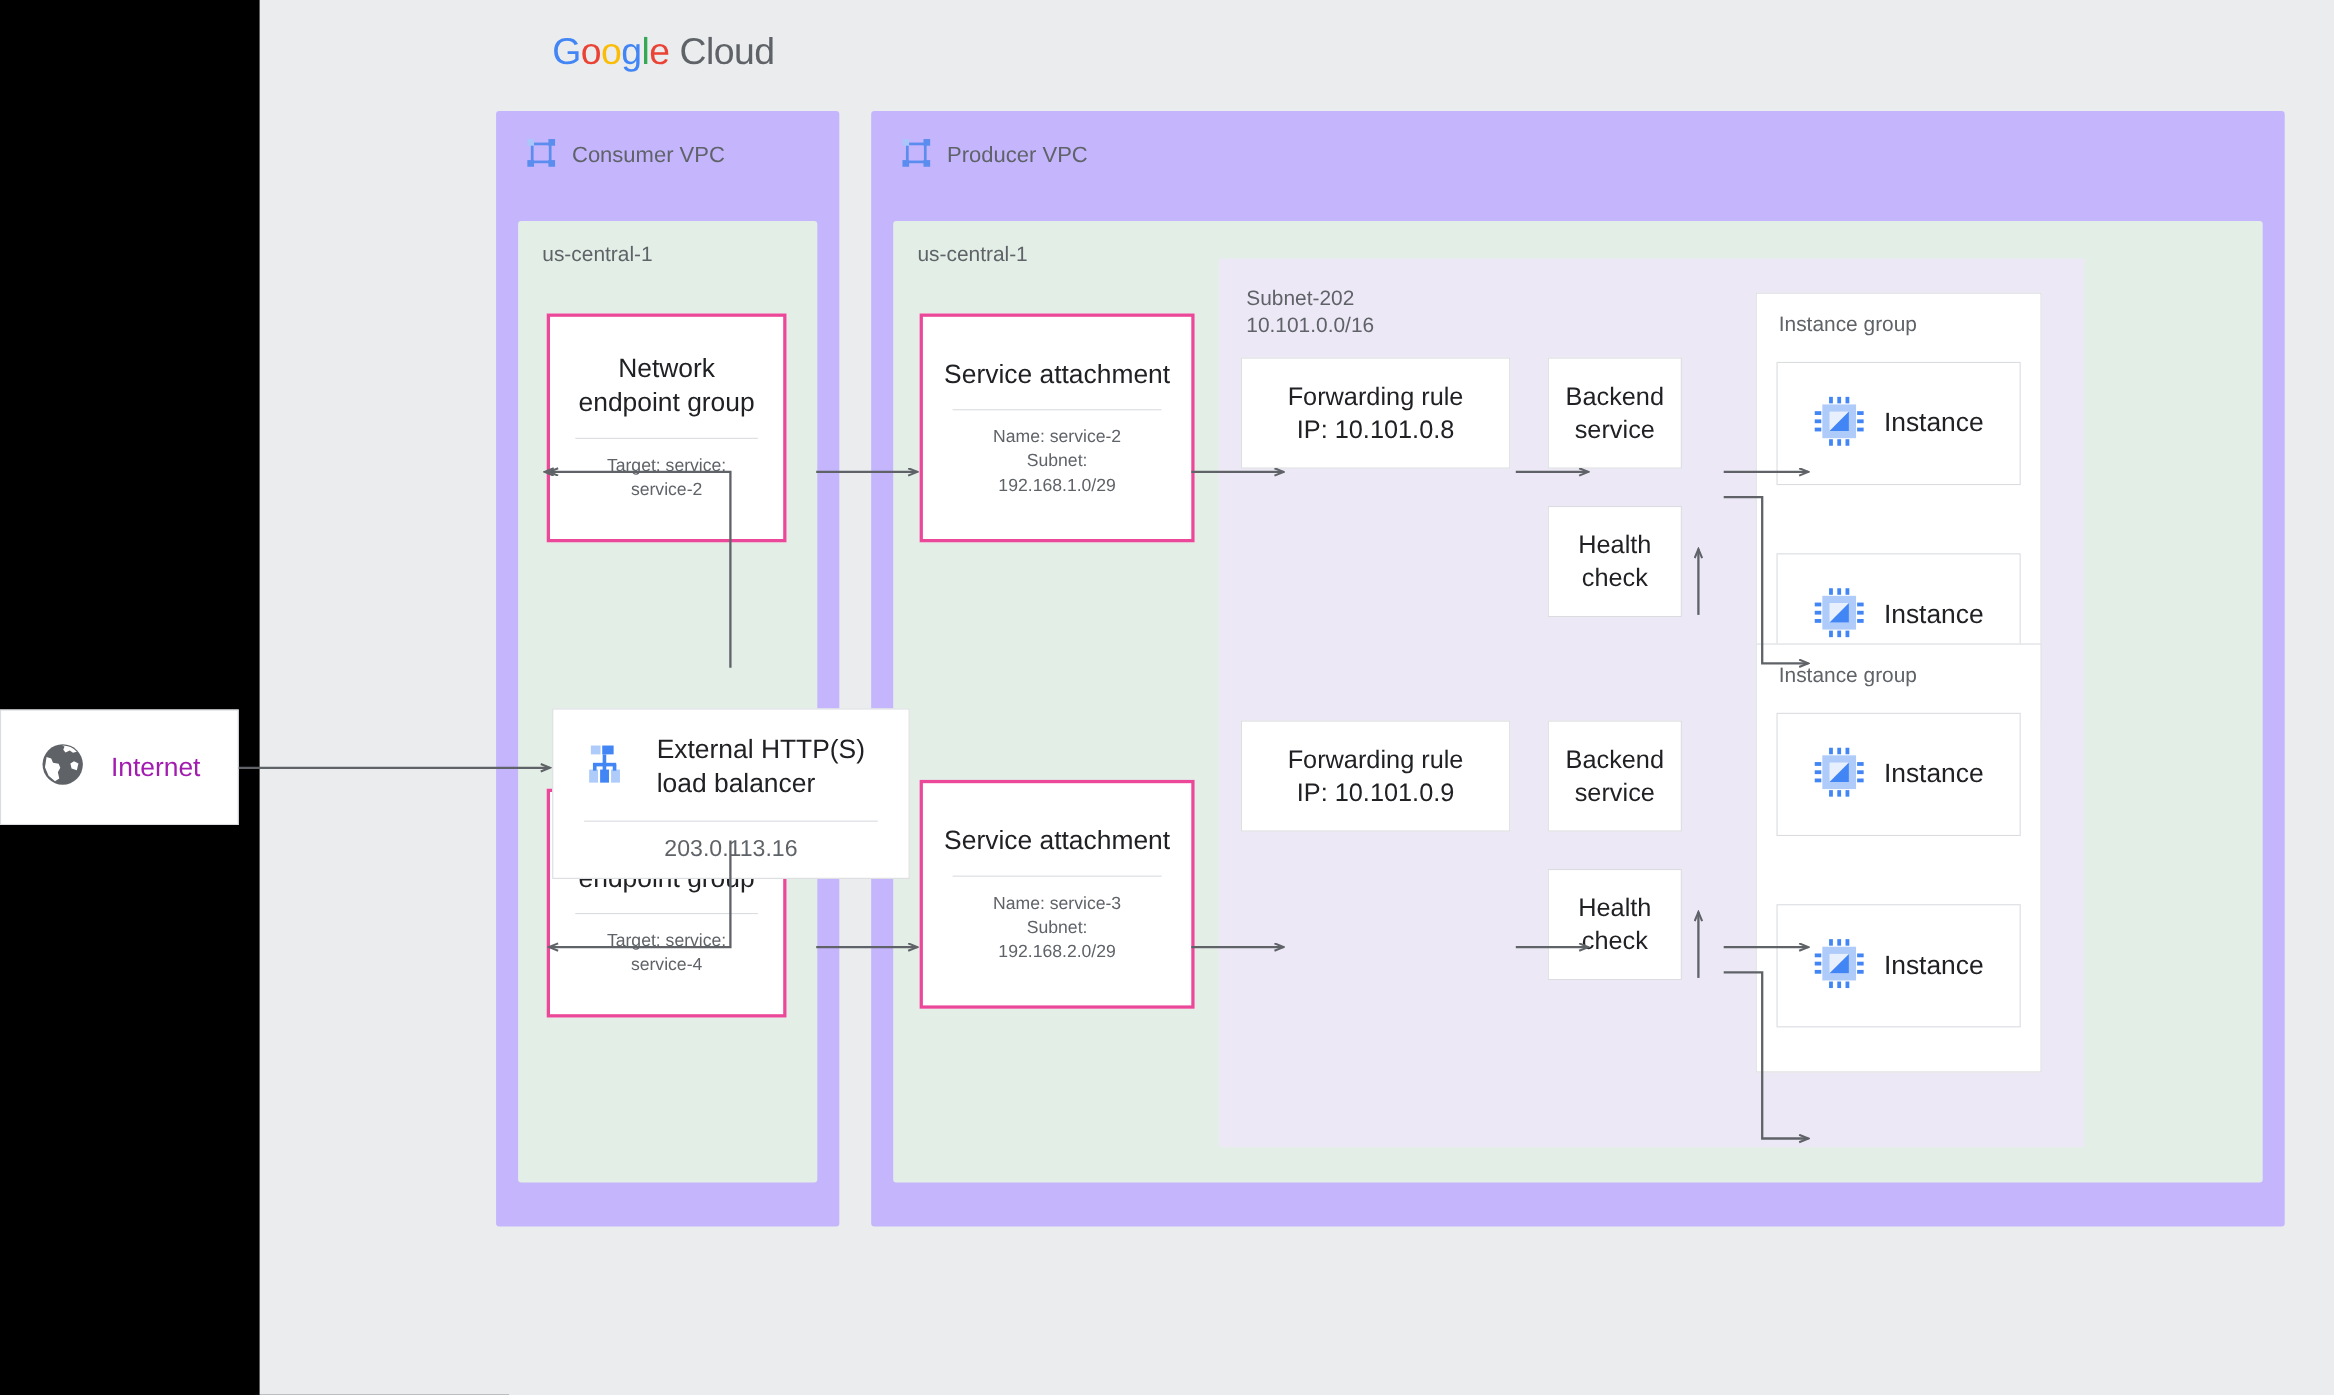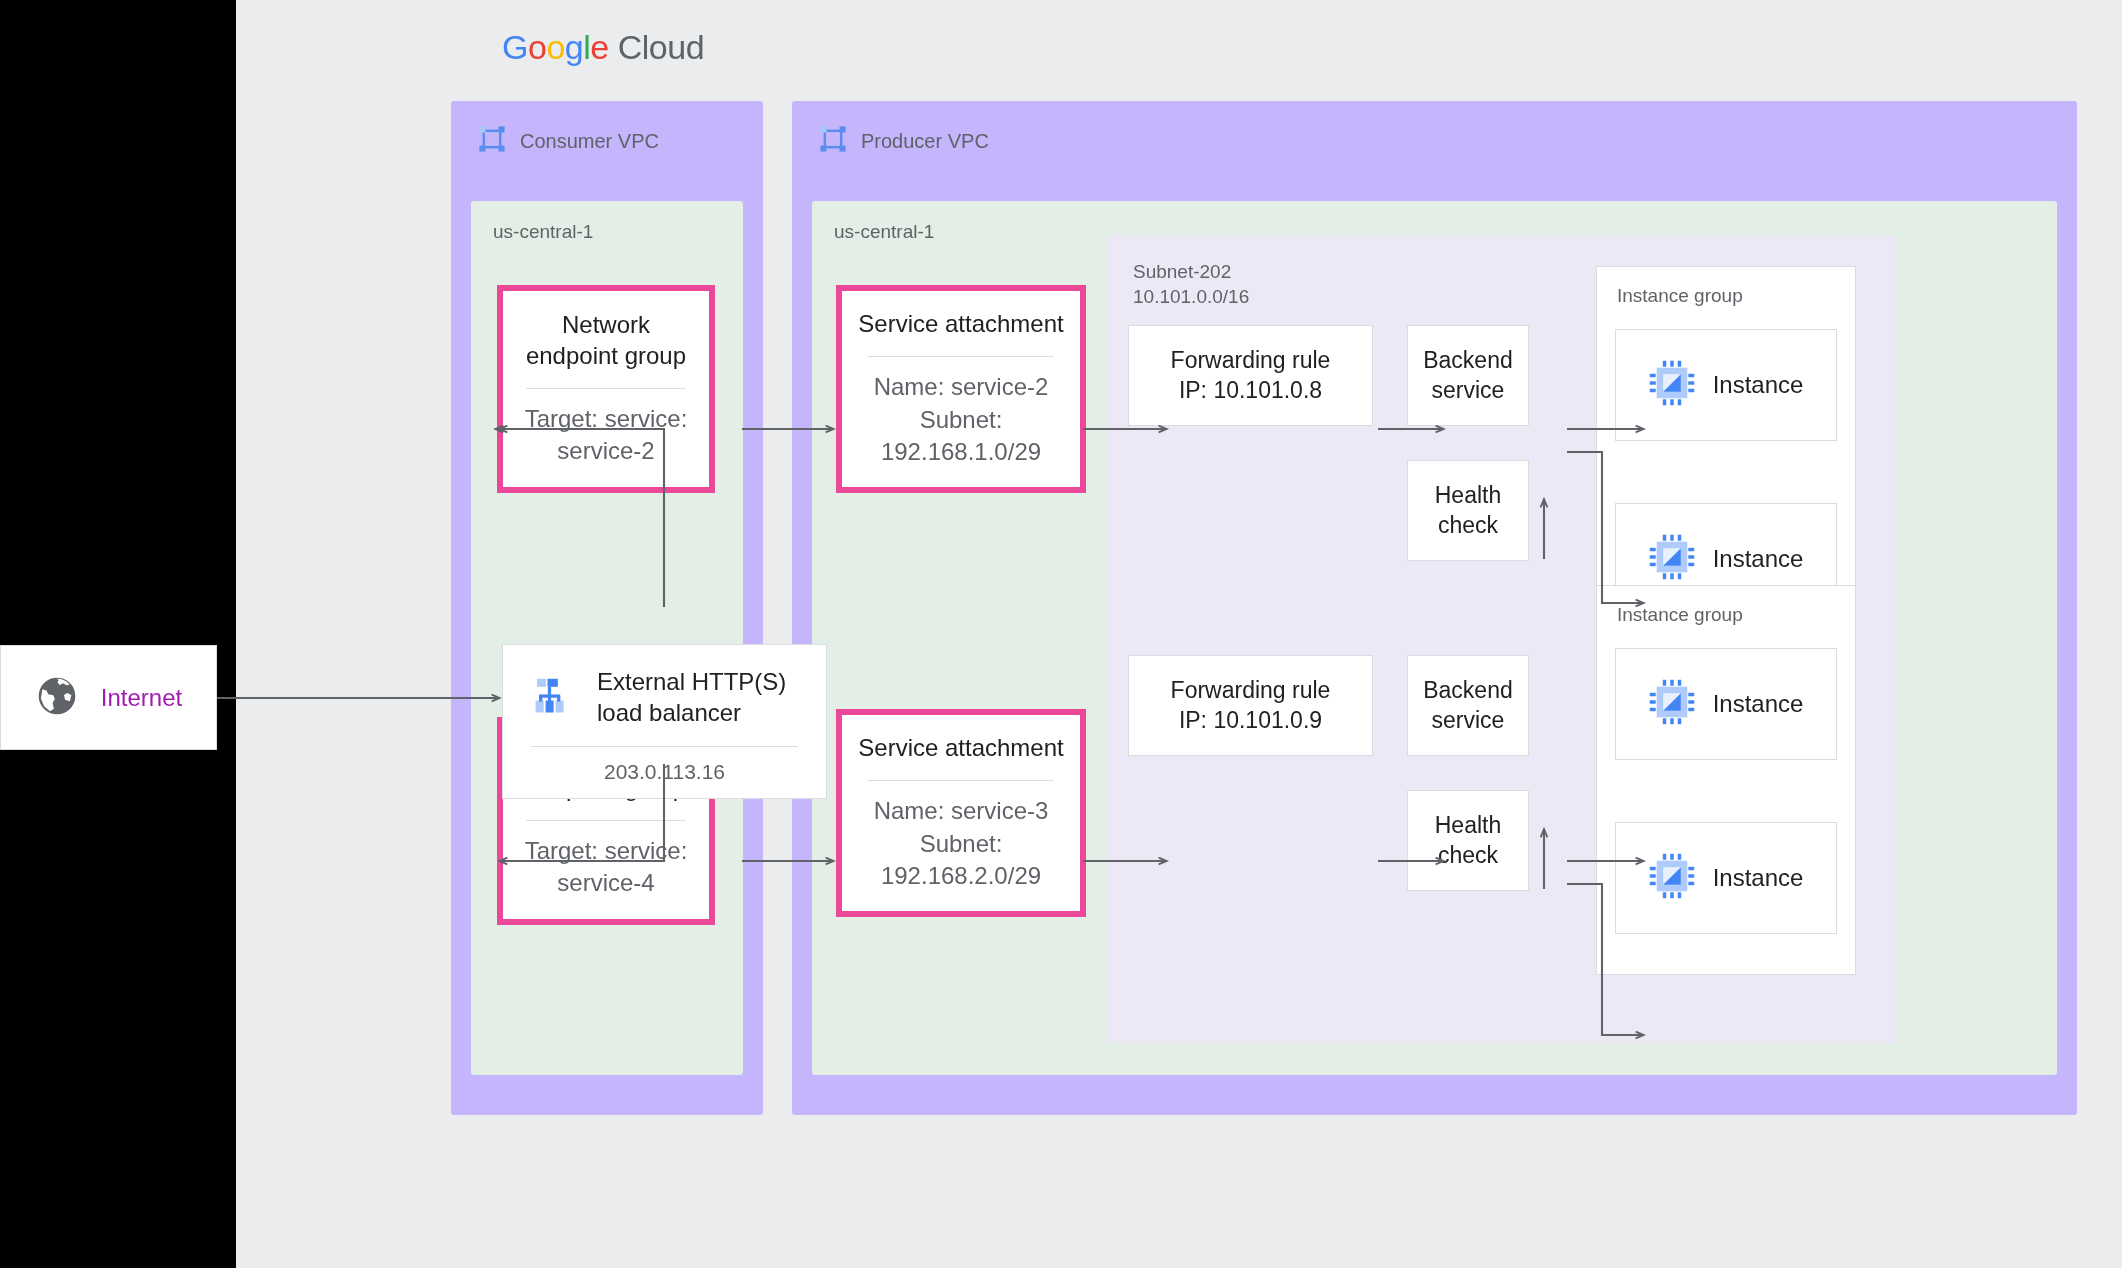--- a/index.html
+++ b/index.html
@@ -24,25 +24,25 @@
   
   .vpc{background:#c4b5fd;border-radius:3px;}
   .vpc-head{position:absolute;left:27px;top:24px;display:flex;align-items:center;gap:14px;}
   .vpc-title{font-size:20px;color:#5f6368;white-space:nowrap;}
   .region{background:#e3efe6;border-radius:3px;}
   .region-label{position:absolute;left:22px;top:20px;font-size:19px;color:#5f6368;white-space:nowrap;}
   .subnet{background:#ede8f6;border-radius:3px;}
   .subnet-label{position:absolute;left:25px;top:24px;font-size:19px;color:#5f6368;line-height:1.32;white-space:nowrap;}
 
   
-  .card{background:#fff;border:6px solid #ec4899;display:flex;flex-direction:column;
+  .card{background:#fff;border:3px solid #ec4899;display:flex;flex-direction:column;
         align-items:center;justify-content:center;text-align:center;}
   .card .t{font-size:24px;color:#202124;line-height:1.28;padding:0 10px;}
   .card .rule{width:78%;height:1px;background:#dadce0;margin:16px 0 14px;}
-  .card .sub{font-size:24px;color:#5f6368;line-height:1.36;padding:0 8px;}
+  .card .sub{font-size:16px;color:#5f6368;line-height:1.36;padding:0 8px;}
   .plain{background:#fff;border:1px solid #dadce0;display:flex;align-items:center;
          justify-content:center;text-align:center;font-size:23px;color:#202124;line-height:1.3;}
 
   
   #internet{left:0;top:645px;width:217px;height:105px;background:#fff;border:1px solid #dadce0;
             display:flex;align-items:center;justify-content:center;gap:22px;}
   #internet .lbl{font-size:24px;color:#a21caf;}
   #lb{left:266px;top:608px;width:325px;height:155px;background:#fff;border:1px solid #dadce0;margin-top:36px;}
   #lb .row{display:flex;align-items:center;gap:20px;padding:22px 0 0 28px;}
   #lb .lbl{font-size:24px;color:#202124;line-height:1.28;}

